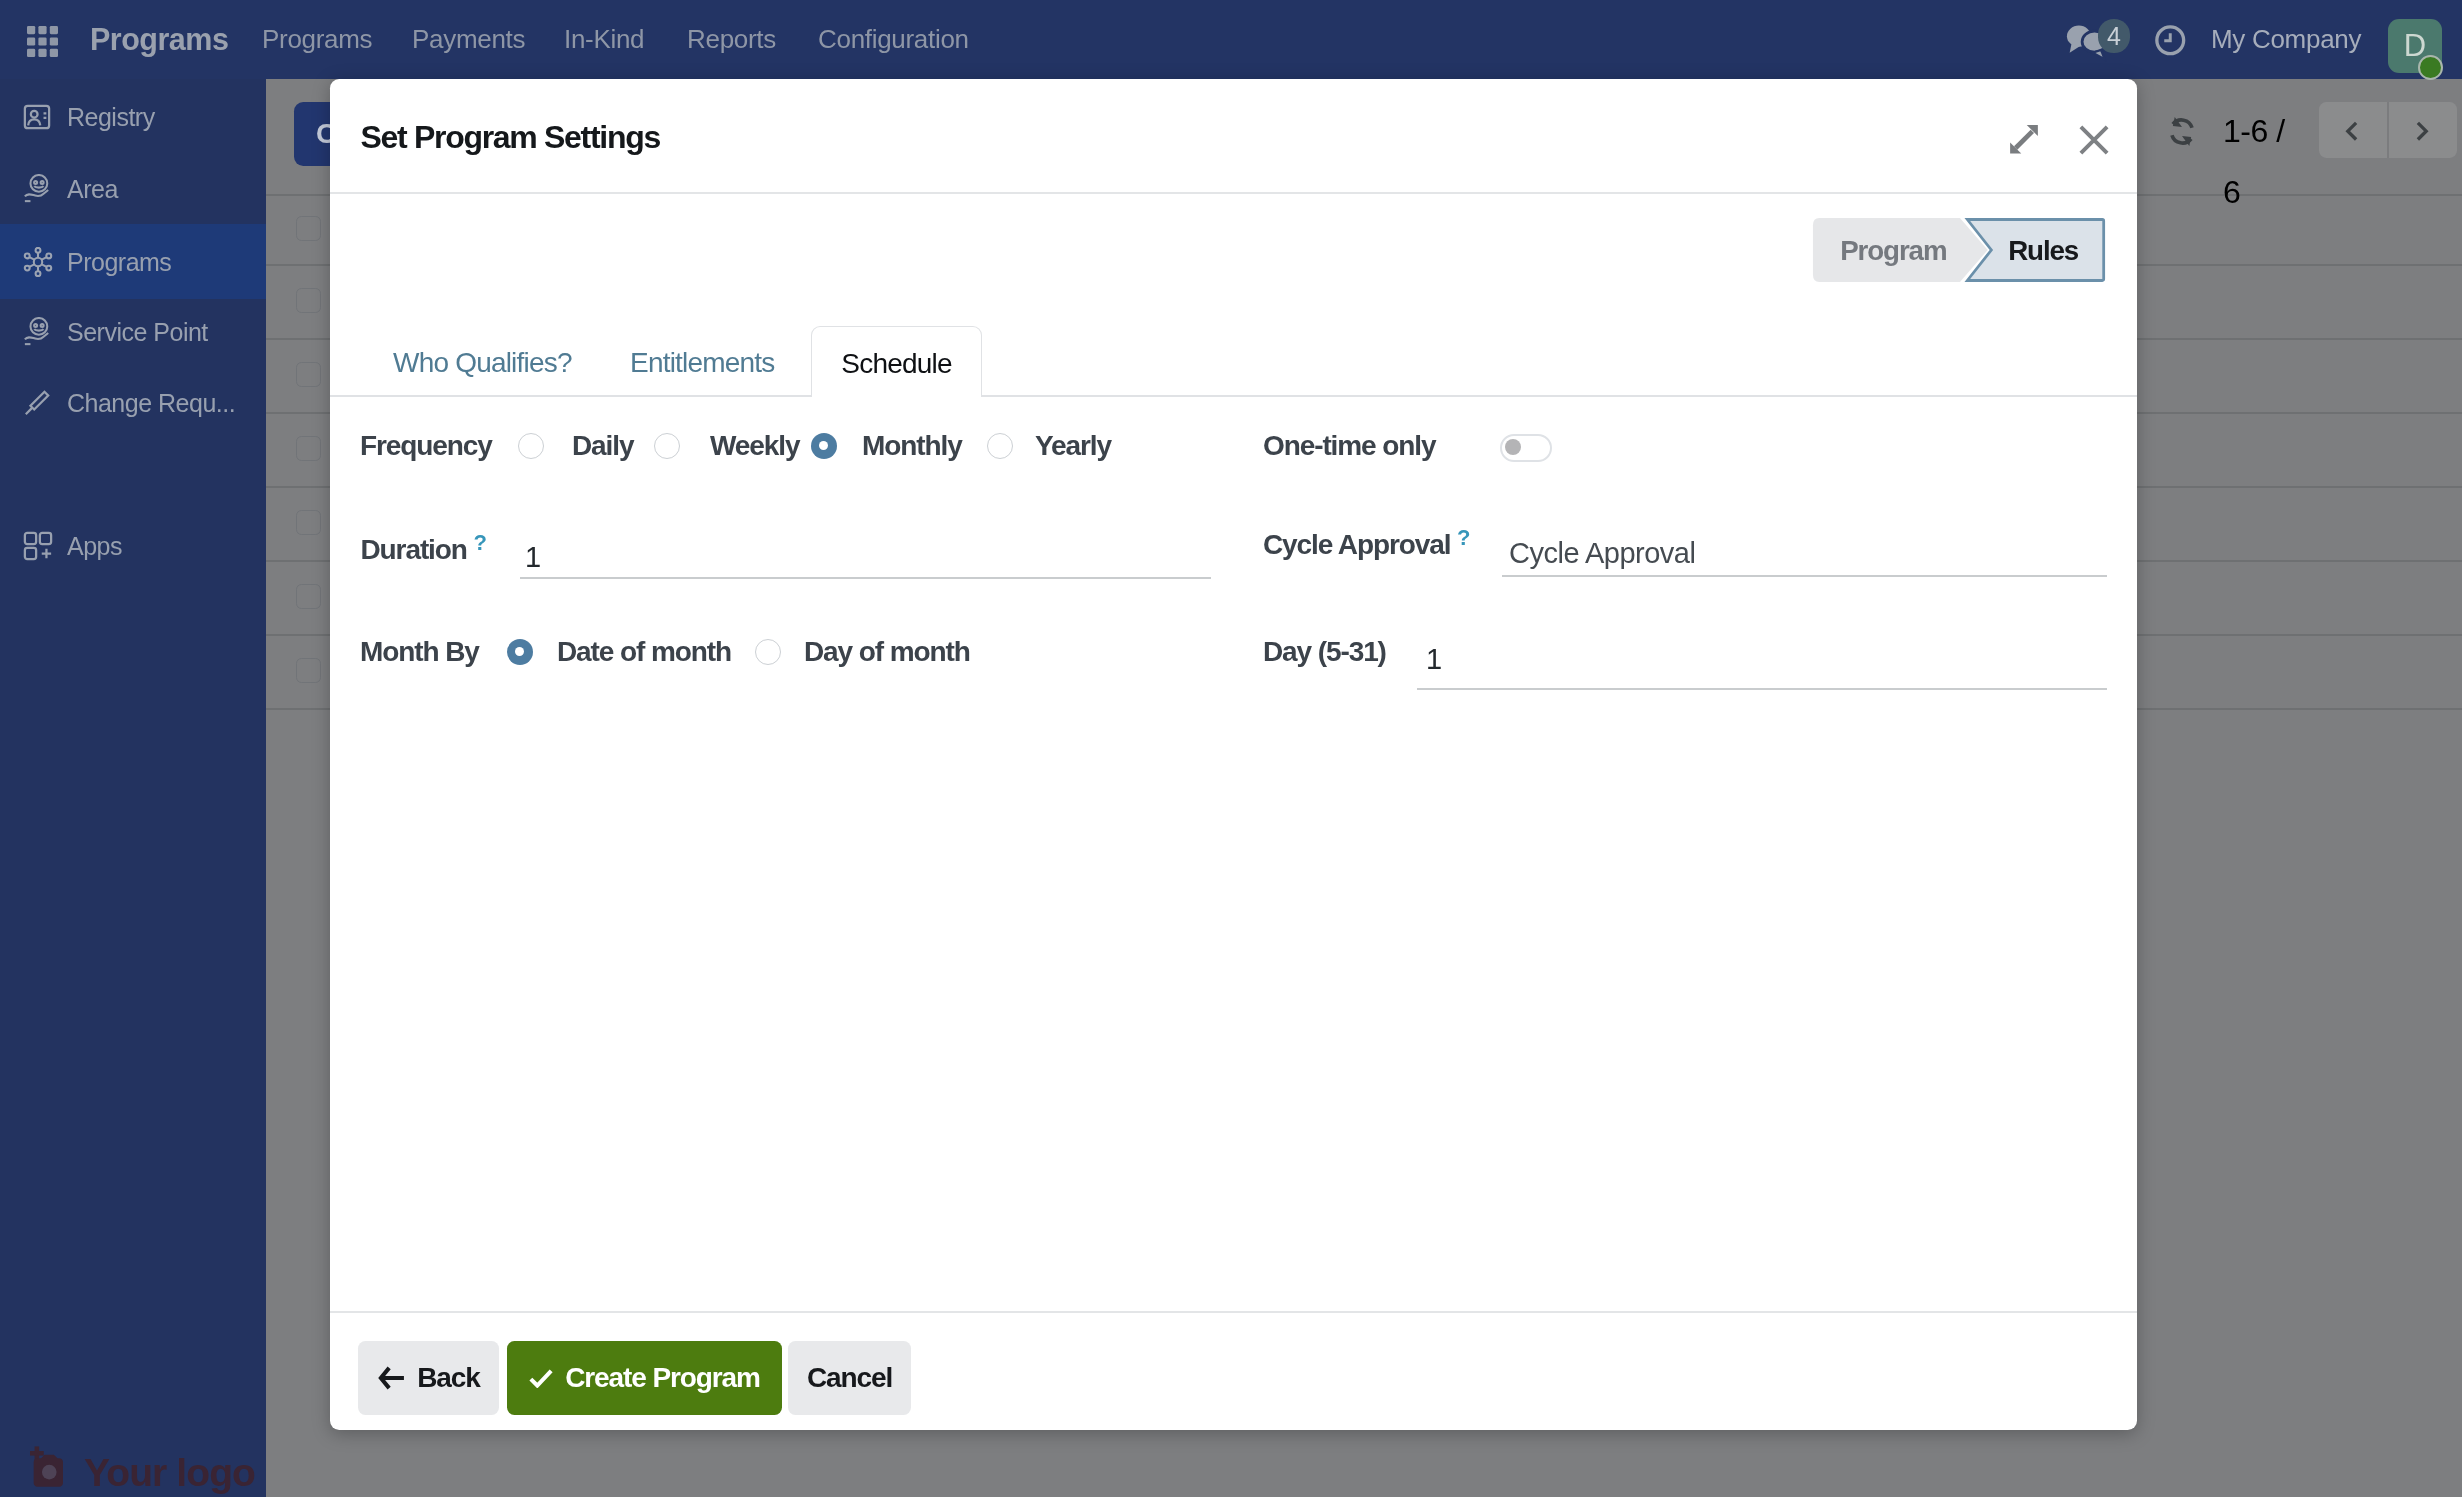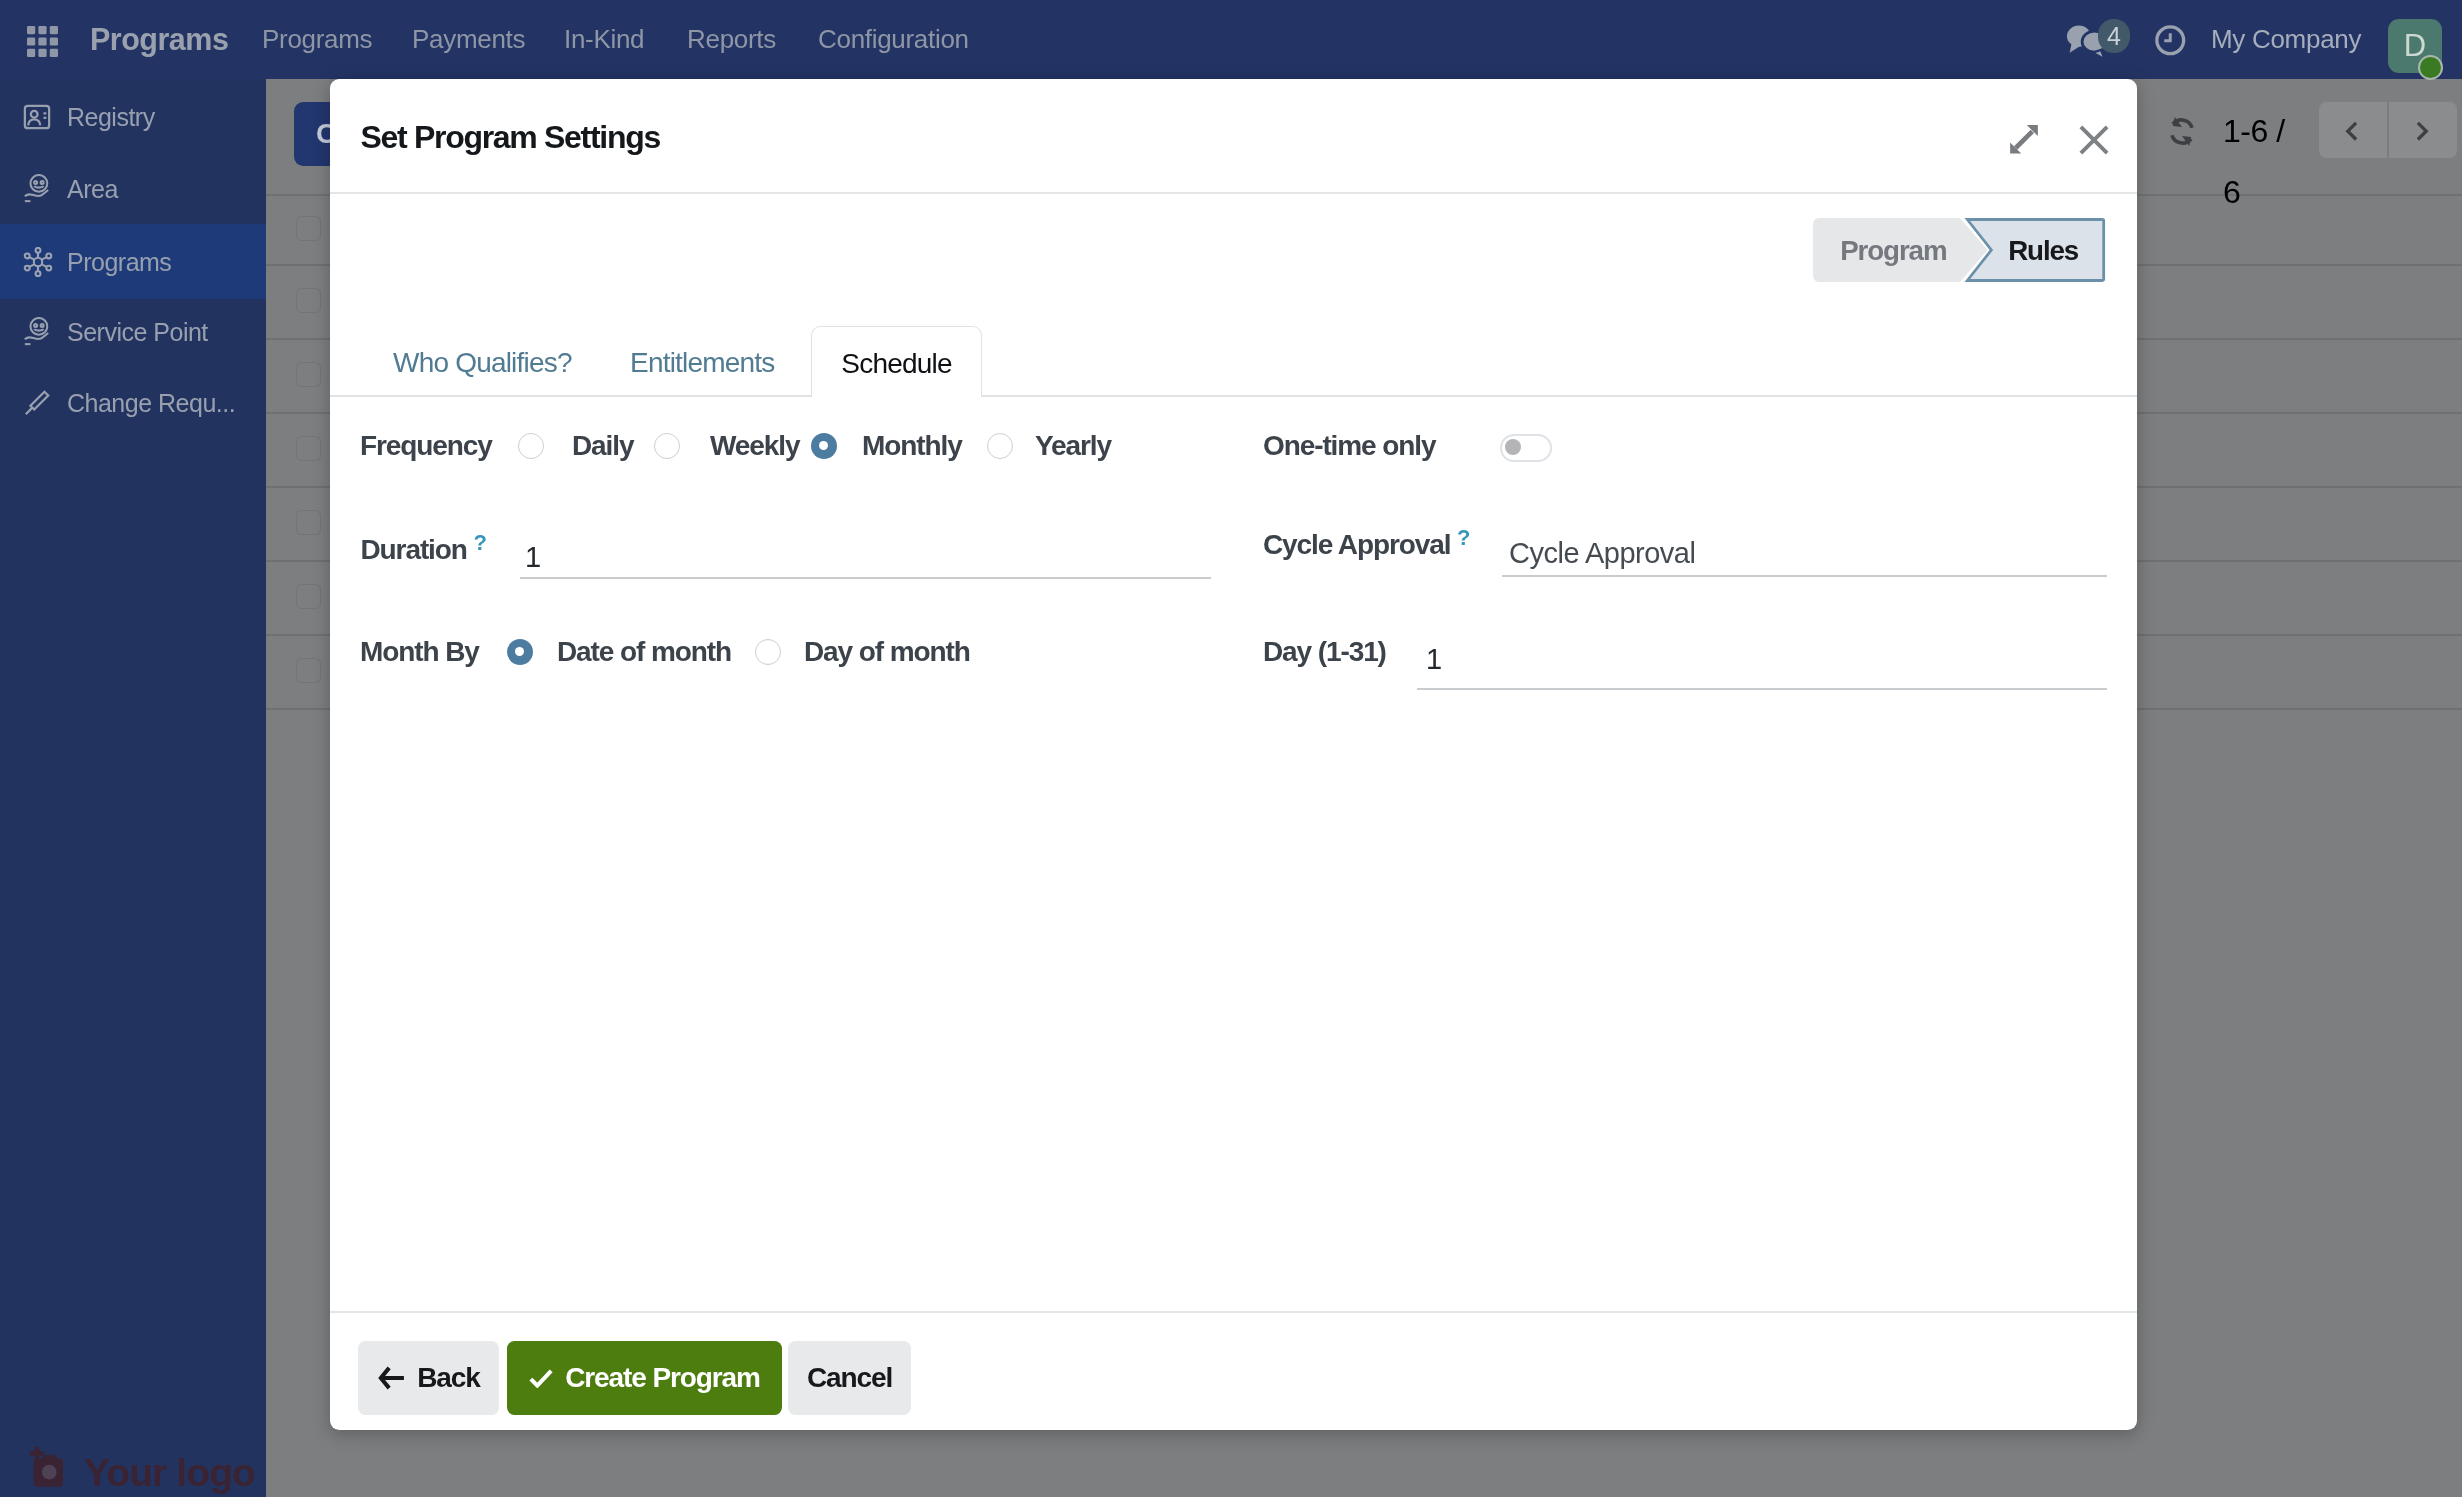--- a/index.html
+++ b/index.html
@@ -186,20 +186,31 @@
   </div>
   <div class="side-item" style="top:288px">
     <svg width="28" height="28" viewBox="0 0 30 30">
         <g fill="none" stroke="#98a0af" stroke-width="2.4">
           <path d="M3 27 L10 20"></path>
           <path d="M8 18 L12 22 L27 7 L23 3 Z"></path>
         </g>
       </svg>
     <span class="tx">Change Requ...</span>
   </div>
+  <div class="side-item" style="top:431px">
+    <svg width="30" height="30" viewBox="0 0 32 32">
+        <g fill="none" stroke="#98a0af" stroke-width="2.4">
+          <rect x="2" y="2" width="12" height="12" rx="2.5"></rect>
+          <rect x="18" y="2" width="12" height="12" rx="2.5"></rect>
+          <rect x="2" y="18" width="12" height="12" rx="2.5"></rect>
+          <path d="M25 19 L25 29 M20 24 L30 24"></path>
+        </g>
+      </svg>
+    <span class="tx">Apps</span>
+  </div>
   <div class="yourlogo">
     <svg class="abs" style="left:0px; top:-5.5px;" width="33" height="43" viewBox="0 0 36 46">
       <g fill="#3a2433">
         <rect x="5" y="0" width="5" height="15"></rect>
         <rect x="0" y="5" width="15" height="5"></rect>
         <path d="M4 17 C4 14.8 5.8 13 8 13 L12 13 L16 9 L26 9 L30 13 L32 13 C34.2 13 36 14.8 36 17 L36 40 C36 42.2 34.2 44 32 44 L8 44 C5.8 44 4 42.2 4 40 Z"></path>
       </g>
       <circle cx="21" cy="28" r="8" fill="#4e4356"></circle>
     </svg>
     <span class="abs" style="left:54px; top:0; white-space:nowrap;">Your logo</span>
@@ -252,21 +263,21 @@
   <div class="uline" style="left:190px; top:498px; width:691px;"></div>
   <div class="flabel" style="left:933px; top:449px;">Cycle Approval <span class="qmark" style="position:relative; top:-9.2px;">?</span></div>
   <div class="fval" style="left:1179px; top:458px; color:#454b51;">Cycle Approval</div>
   <div class="uline" style="left:1172px; top:496px; width:605px;"></div>
 
   <div class="flabel" style="left:30px; top:556px;">Month By</div>
   <div class="radio sel" style="left:177px; top:560px;"></div>
   <div class="flabel" style="left:227px; top:556px;">Date of month</div>
   <div class="radio" style="left:425px; top:560px;"></div>
   <div class="flabel" style="left:474px; top:556px;">Day of month</div>
-  <div class="flabel" style="left:933px; top:556px;">Day (1-31)</div>
+  <div class="flabel" style="left:933px; top:556px;">Day (5-31)</div>
   <div class="fval" style="left:1096px; top:564px;">1</div>
   <div class="uline" style="left:1087px; top:609px; width:690px;"></div>
 
   <div class="m-fline"></div>
   <div class="btn btn-sec" style="left:28px; width:141px;">
     <svg width="28" height="24" viewBox="0 0 30 26">
         <path d="M13 2 L4 13 L13 24 M4 13 L29 13" stroke="#17191c" stroke-width="4.4" fill="none"></path>
       </svg>
     Back
   </div>

